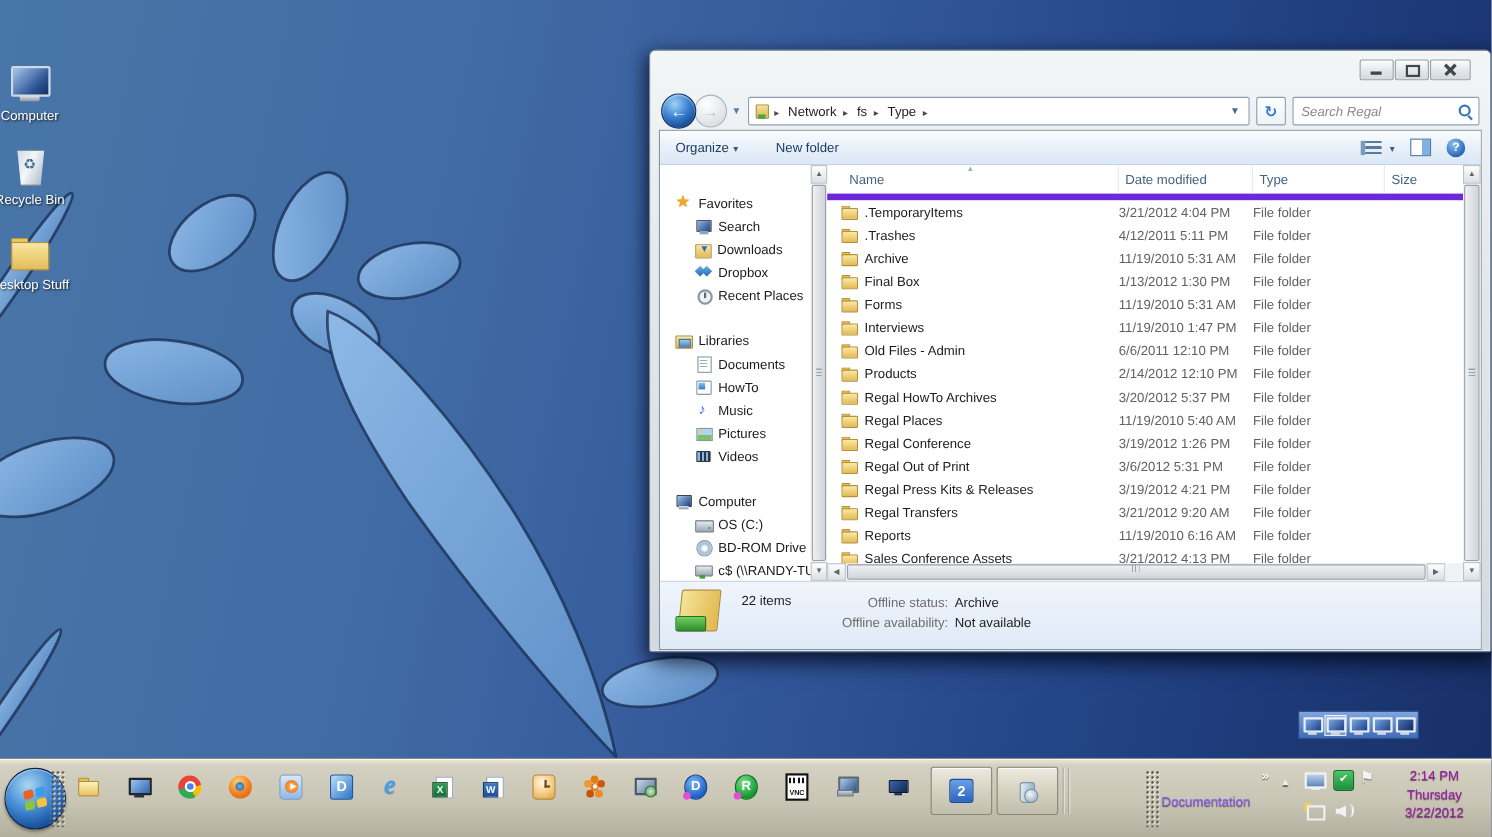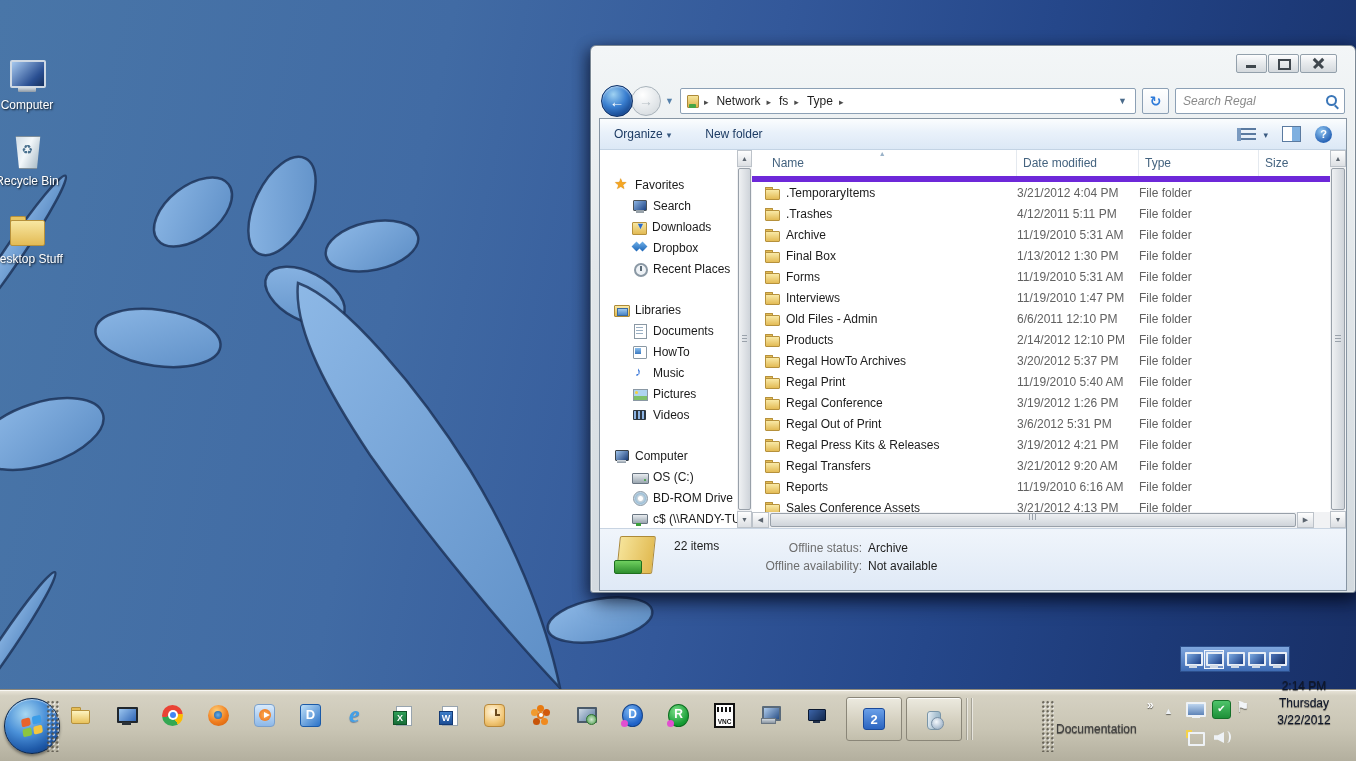--- a/index.html
+++ b/index.html
@@ -176,37 +176,37 @@
   .runwrap{position:absolute;left:846px;top:697px;display:flex;align-items:center;}
   .task-btn{height:42px;min-width:38px;padding:0 8px;margin-right:4px;border:1px solid #8a8678;border-radius:3px;
     background:linear-gradient(#eceadf,#d6d2c2 50%,#c2beac);box-shadow:0 1px 0 rgba(255,255,255,.8) inset;
     display:flex;align-items:center;justify-content:center;cursor:pointer;}
   .tb-two{width:20px;height:20px;border-radius:3px;background:linear-gradient(#6aa0e8,#2a64c0);border:1px solid #1a4a9a;display:flex;align-items:center;justify-content:center;}
   .tb-two b{color:#fff;font-size:13px;}
   .tb-jar{width:20px;height:22px;}
   .tb-jar::before{content:"";position:absolute;left:3px;top:3px;width:12px;height:17px;border-radius:3px 3px 4px 4px;background:linear-gradient(100deg,#e8f0f6,#aac2d2 60%,#8fb0c4);border:1px solid #7a96a8;}
   .tb-jar::after{content:"";position:absolute;right:0px;bottom:0px;width:11px;height:11px;border-radius:50%;background:radial-gradient(circle at 40% 35%,#f4f8fc,#b8c8d8 55%,#8aa0b4);border:1px solid #7a90a4;}
   .tb-sep{width:1px;height:42px;background:rgba(255,255,255,.55);border-left:1px solid rgba(110,105,90,.55);margin-right:3px;}
-  .doc-label{position:absolute;left:1056px;top:722px;color:#404040;text-shadow:0 1px 1px rgba(0,0,0,.6);cursor:pointer;}
+  .doc-label{position:absolute;left:1056px;top:722px;color:#8b5cf6;text-shadow:0 1px 1px rgba(0,0,0,.6);cursor:pointer;}
   .doc-chev{position:absolute;left:1147px;top:698px;color:#fff;font-weight:bold;text-shadow:0 1px 1px rgba(0,0,0,.6);cursor:pointer;}
   .tray{position:absolute;left:1162px;top:698px;width:100px;height:58px;}
   .tr{position:absolute;cursor:pointer;}
   .tr-up{left:2px;top:8px;color:#ecf0f4;font-size:9px;text-shadow:0 1px 1px rgba(0,0,0,.5);}
   .tr-mon{left:24px;top:4px;width:20px;height:16px;}
   .tr-mon::before{content:"";position:absolute;left:0;top:0;width:16px;height:11px;border:2px solid #eef2f6;border-radius:1px;background:linear-gradient(#bcd4ee,#5e84b8);}
   .tr-mon::after{content:"";position:absolute;left:6px;bottom:0;width:8px;height:2px;background:#eef2f6;}
   .tr-check{left:50px;top:2px;width:17px;height:17px;border-radius:3px;background:linear-gradient(#4ec46a,#1d9038);border:1px solid #147028;color:#fff;font-size:10px;line-height:16px;text-align:center;}
   .tr-flag{left:74px;top:0px;color:#f2f5f8;font-size:15px;text-shadow:0 1px 1px rgba(0,0,0,.5);}
   .tr-net{left:24px;top:32px;width:20px;height:16px;}
   .tr-net::before{content:"";position:absolute;left:2px;top:2px;width:13px;height:10px;border:2px solid #eef2f6;border-radius:1px;}
   .tr-net::after{content:"";position:absolute;left:0;top:0;width:4px;height:6px;border-left:2px solid #f4d24a;border-top:2px solid #f4d24a;}
   .tr-vol{left:52px;top:32px;width:18px;height:15px;}
   .tr-vol::before{content:"";position:absolute;left:0;top:2px;width:10px;height:11px;background:#eef2f6;clip-path:polygon(0 30%,38% 30%,100% 0,100% 100%,38% 70%,0 70%);}
   .tr-vol::after{content:"";position:absolute;right:1px;top:1px;width:6px;height:12px;border-right:2px solid #eef2f6;border-radius:50%;}
-  .clock{position:absolute;right:6px;top:678px;width:92px;text-align:center;color:#0f172a;line-height:17px;text-shadow:0 1px 1px rgba(0,0,0,.6);cursor:pointer;}
+  .clock{position:absolute;right:6px;top:697px;width:92px;text-align:center;color:#a21caf;line-height:17px;text-shadow:0 1px 1px rgba(0,0,0,.6);cursor:pointer;}
   
   .ic-star::before{content:"★";position:absolute;left:0;top:-1px;color:#f5a623;font-size:15px;line-height:16px;text-shadow:0 0 1px #b8791c;}
   .ic-desktop::before{content:"";position:absolute;left:1px;top:2px;width:12px;height:9px;border:1px solid #4a5258;border-radius:1px;background:linear-gradient(135deg,#8cb4e4,#1e4484);}
   .ic-desktop::after{content:"";position:absolute;left:4px;bottom:1px;width:8px;height:3px;background:#98a2aa;}
   .ic-download{background:linear-gradient(#f7e7a0,#e2ba54);border:1px solid #b6913c;border-radius:1px;width:13px;height:11px;margin-top:3px;}
   .ic-download::after{content:"▼";position:absolute;left:3px;top:-2px;color:#2a6ac8;font-size:9px;text-shadow:0 0 1px #fff;}
   .ic-dropbox::before,.ic-dropbox::after{content:"";position:absolute;width:7px;height:7px;background:linear-gradient(135deg,#6fb0e8,#1e66b8);transform:rotate(45deg);}
   .ic-dropbox::before{left:1px;top:3px;} .ic-dropbox::after{left:7px;top:3px;}
   .ic-recent::before{content:"";position:absolute;left:2px;top:2px;width:10px;height:10px;border:2px solid #8a98a4;border-radius:50%;background:#eef2f6;}
   .ic-recent::after{content:"";position:absolute;left:8px;top:5px;width:2px;height:5px;background:#5a6a76;}
@@ -488,21 +488,21 @@
                     <span class="ic icf"></span>
                     <span>Regal HowTo Archives</span>
                   </div>
                   <div class="cdim">3/20/2012 5:37 PM</div>
                   <div class="cdim">File folder</div>
                   <div class="cdim"></div>
                 </div>
                 <div class="frow">
                   <div class="cname">
                     <span class="ic icf"></span>
-                    <span>Regal Print</span>
+                    <span>Regal Places</span>
                   </div>
                   <div class="cdim">11/19/2010 5:40 AM</div>
                   <div class="cdim">File folder</div>
                   <div class="cdim"></div>
                 </div>
                 <div class="frow">
                   <div class="cname">
                     <span class="ic icf"></span>
                     <span>Regal Conference</span>
                   </div>

